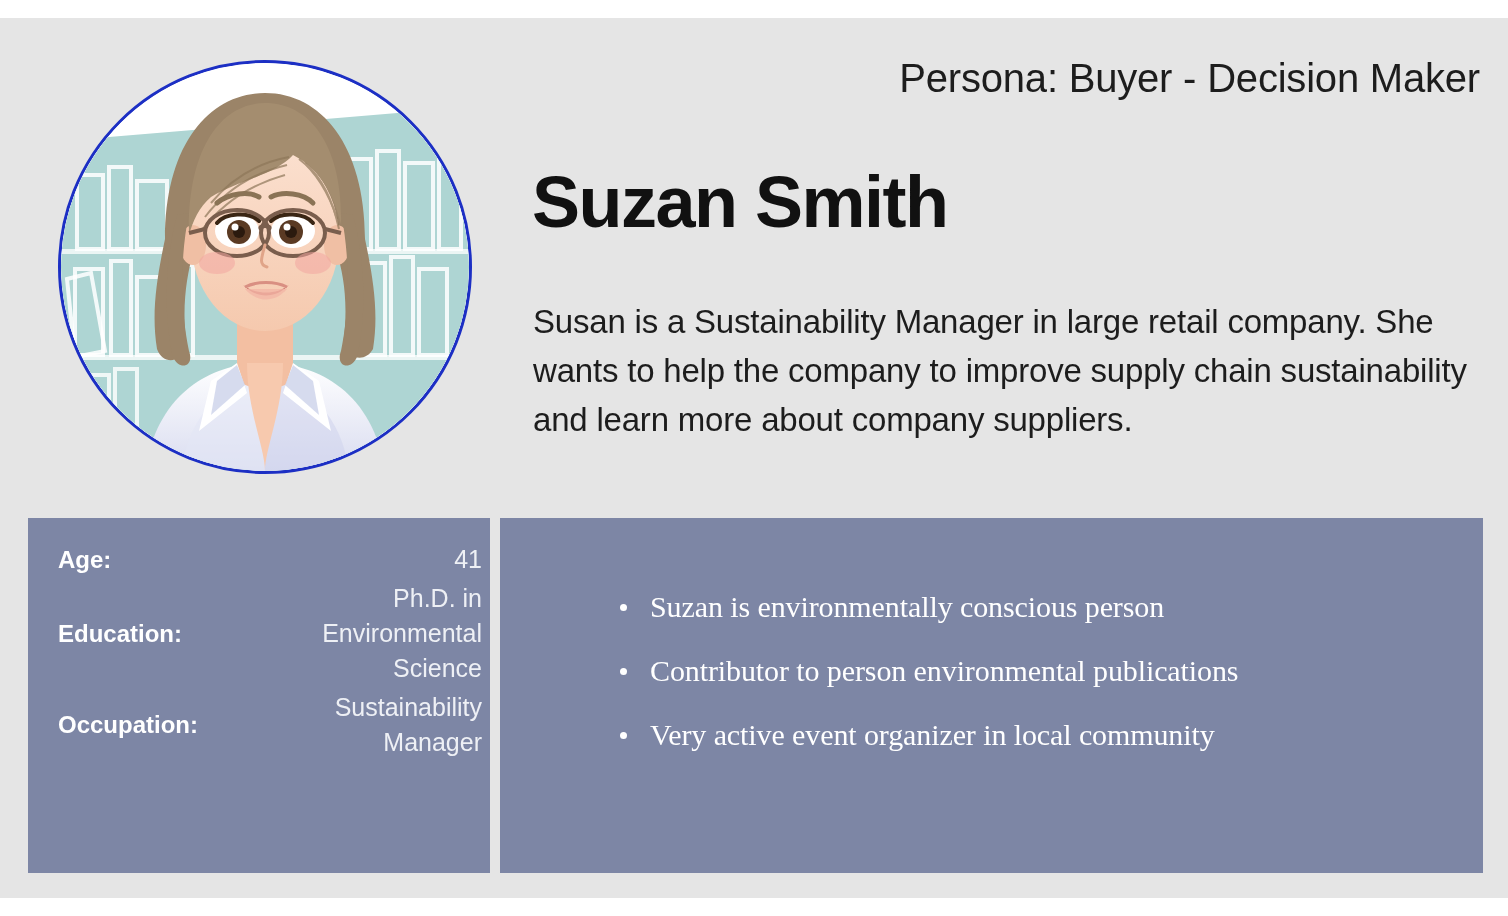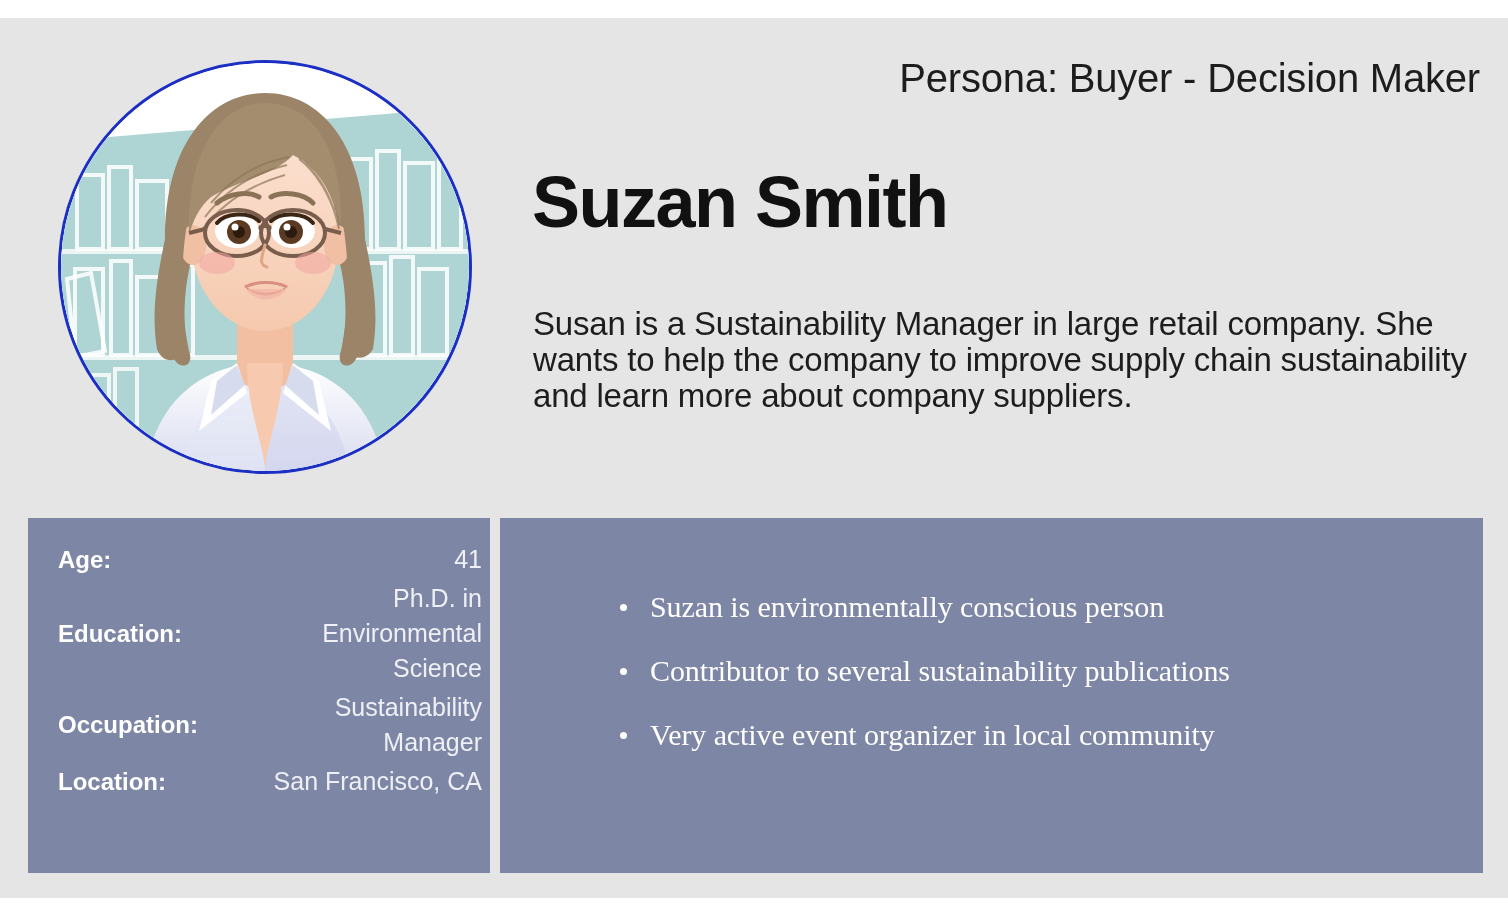--- a/index.html
+++ b/index.html
@@ -75,24 +75,24 @@
     font-weight: bold;
     color: #111111;
     letter-spacing: -1.5px;
     line-height: 1;
   }
 
   
   .persona-desc {
     position: absolute;
     left: 533px;
-    top: 288px;
+    top: 279px;
     width: 950px;
     font-size: 33px;
-    line-height: 36px;
+    line-height: 49px;
     color: #1d1d1d;
     letter-spacing: -0.2px;
   }
 
   
   .panels {
     position: absolute;
     left: 0;
     top: 500px;
     width: 1508px;
@@ -335,30 +335,26 @@
             <td class="attr-value">41</td>
           </tr>
           <tr class="attr-row">
             <td class="attr-label">Education:</td>
             <td class="attr-value">Ph.D. in Environmental Science</td>
           </tr>
           <tr class="attr-row">
             <td class="attr-label">Occupation:</td>
             <td class="attr-value">Sustainability Manager</td>
           </tr>
-          <tr class="attr-row">
-            <td class="attr-label">Location:</td>
-            <td class="attr-value">San Francisco, CA</td>
-          </tr>
         </tbody>
       </table>
     </div>
 
     <div class="panel panel-bullets">
       <ul class="bullet-list">
         <li class="bullet-item">Suzan is environmentally conscious person</li>
-        <li class="bullet-item">Contributor to several sustainability publications</li>
+        <li class="bullet-item">Contributor to person environmental publications</li>
         <li class="bullet-item">Very active event organizer in local community</li>
       </ul>
     </div>
 
   </div>
 </div>
 
 </body></html>

